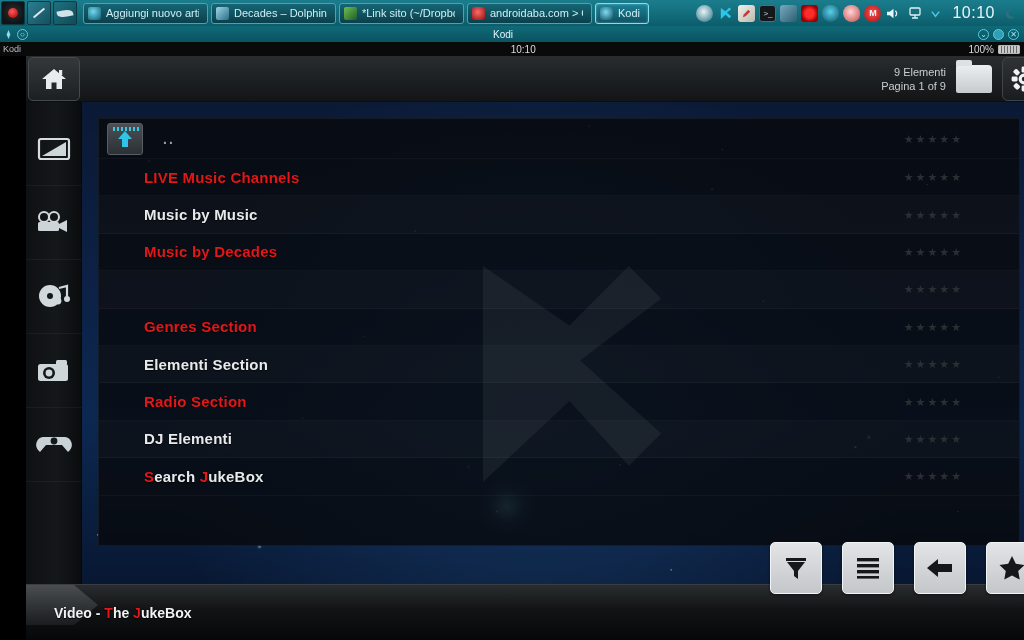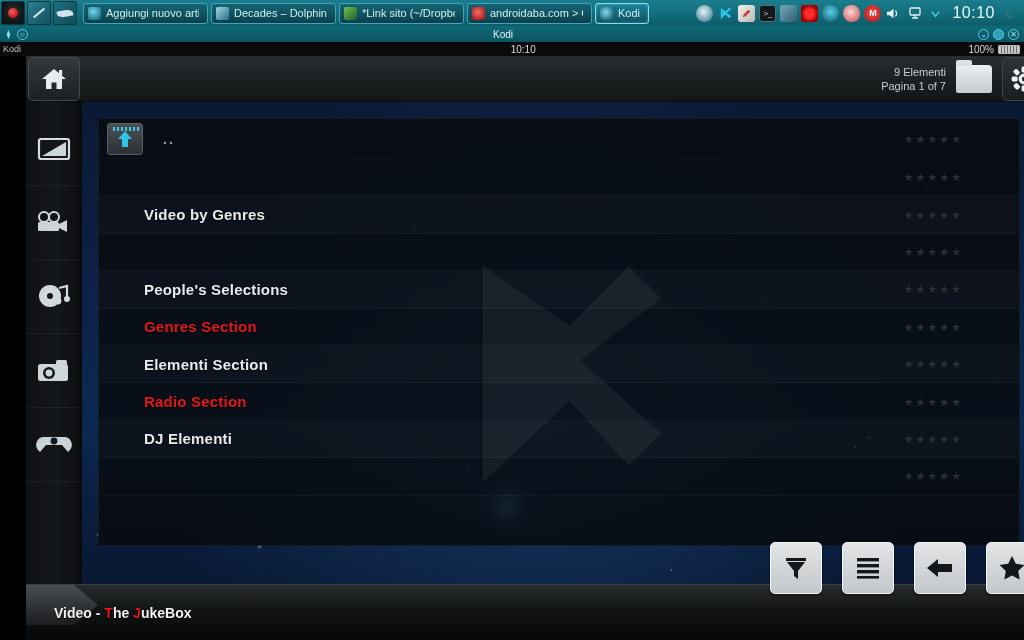--- a/index.html
+++ b/index.html
@@ -396,21 +396,21 @@
     <div id="kodi-header">
       <div class="home-btn">
         <svg width="28" height="26" viewBox="0 0 28 26">
           <path d="M14 3 L26 13 L22 13 L22 23 L16.5 23 L16.5 16.5 L11.5 16.5 L11.5 23 L6 23 L6 13 L2 13 Z" fill="#e9ecee"></path>
           <rect x="19" y="4" width="3.2" height="5" fill="#e9ecee"></rect>
         </svg>
       </div>
       <div class="hdr-spacer"></div>
       <div class="hdr-count">
         <div>9 Elementi</div>
-        <div>Pagina 1 of 7</div>
+        <div>Pagina 1 of 9</div>
       </div>
       <div class="folder-ico"></div>
       <div class="gear-btn">
         <svg width="28" height="28" viewBox="0 0 28 28">
           <path fill="#f0f2f4" d="M14 8.6a5.4 5.4 0 1 0 0 10.8 5.4 5.4 0 0 0 0-10.8zm0 3.2a2.2 2.2 0 1 1 0 4.4 2.2 2.2 0 0 1 0-4.4z"></path>
           <g fill="#f0f2f4">
             <rect x="11.6" y="1.6" width="4.8" height="6" rx="1.4"></rect>
             <rect x="11.6" y="20.4" width="4.8" height="6" rx="1.4"></rect>
             <rect x="1.6" y="11.6" width="6" height="4.8" rx="1.4"></rect>
             <rect x="20.4" y="11.6" width="6" height="4.8" rx="1.4"></rect>
@@ -472,50 +472,52 @@
         <div class="up-tile">
           <svg width="18" height="20" viewBox="0 0 18 20">
               <path d="M9 2 L16 10 L12 10 L12 18 L6 18 L6 10 L2 10 Z" fill="#2fc4e8"></path>
             </svg>
         </div>
         <span class="dots">..</span>
         <span class="stars-rate">★★★★★</span>
       </div>
 
       <div class="row">
+        <span class="label red">LIVE Music Channels</span>
         <span class="stars-rate">★★★★★</span>
       </div>
       <div class="row alt">
-        <span class="label white">Video by Genres</span>
+        <span class="label white">Music by Music</span>
         <span class="stars-rate">★★★★★</span>
       </div>
       <div class="row">
+        <span class="label red">Music by Decades</span>
         <span class="stars-rate">★★★★★</span>
       </div>
       <div class="row alt">
-        <span class="label white">People's Selections</span>
         <span class="stars-rate">★★★★★</span>
       </div>
       <div class="row">
         <span class="label red">Genres Section</span>
         <span class="stars-rate">★★★★★</span>
       </div>
       <div class="row alt">
         <span class="label white">Elementi Section</span>
         <span class="stars-rate">★★★★★</span>
       </div>
       <div class="row">
         <span class="label red">Radio Section</span>
         <span class="stars-rate">★★★★★</span>
       </div>
       <div class="row alt">
         <span class="label white">DJ Elementi</span>
         <span class="stars-rate">★★★★★</span>
       </div>
       <div class="row">
+        <span class="label white" id="search-jukebox-label"><span style="color: rgb(226, 24, 24);">S</span><span style="color: rgb(232, 234, 236);">earch </span><span style="color: rgb(226, 24, 24);">J</span><span style="color: rgb(232, 234, 236);">ukeBox</span></span>
         <span class="stars-rate">★★★★★</span>
       </div>
     </div>
 
     <div id="action-btns">
       <div class="act-btn">
         <svg width="28" height="28" viewBox="0 0 28 28">
           <rect x="4" y="4" width="20" height="3" fill="#15181a"></rect>
           <path d="M5 8 L23 8 L16 17 L16 25 L12 22 L12 17 Z" fill="#15181a"></path>
         </svg>

